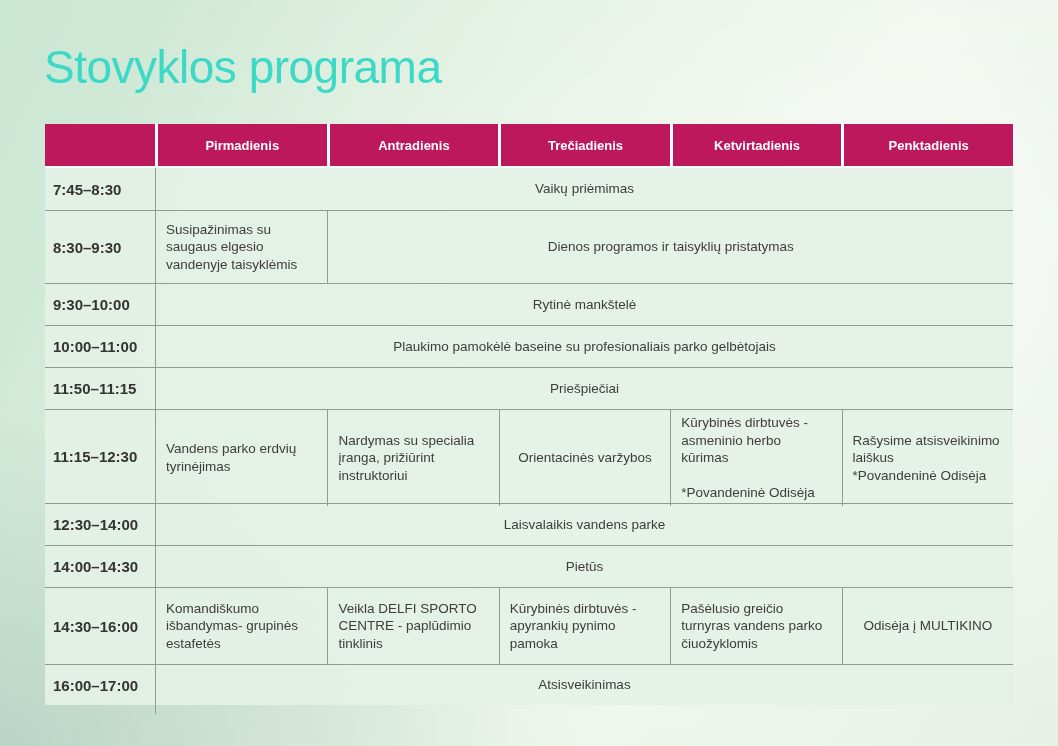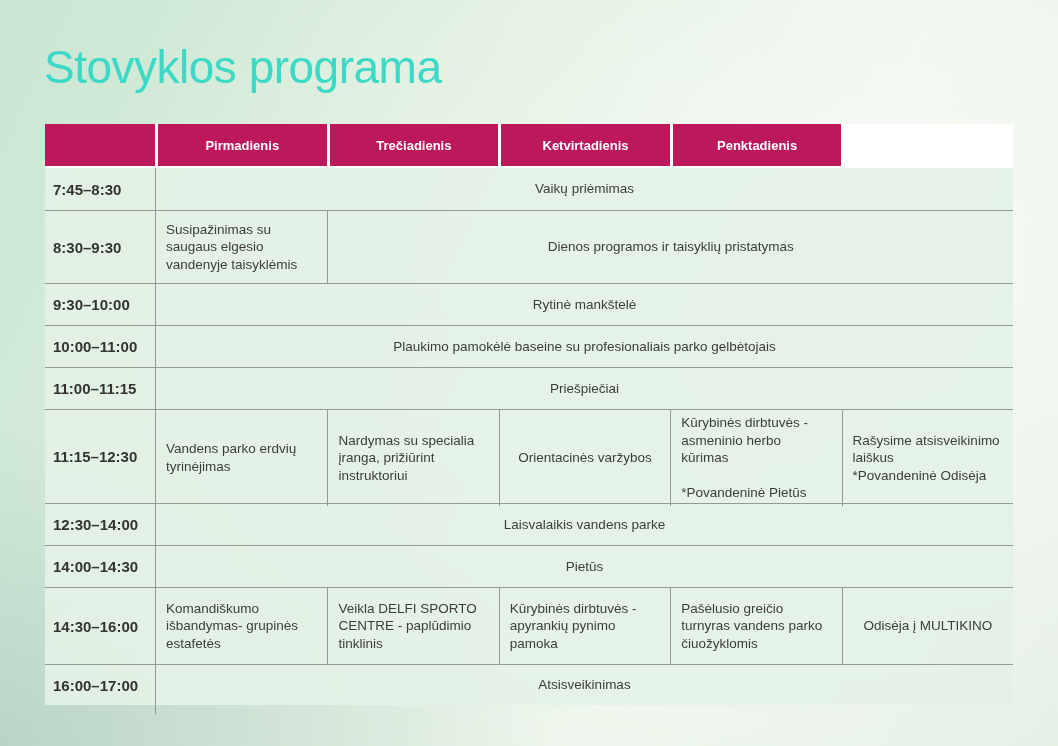--- a/index.html
+++ b/index.html
@@ -68,20 +68,21 @@
 
 <div class="page">
 
   <div class="page-title">Stovyklos programa</div>
 
   <div class="schedule">
 
     <div class="thead">
       <div class="hcell"></div>
       <div class="hcell">Pirmadienis</div>
+      <div class="hcell">Antradienis</div>
       <div class="hcell">Trečiadienis</div>
       <div class="hcell">Ketvirtadienis</div>
       <div class="hcell">Penktadienis</div>
     </div>
 
     <div class="tbody">
 
       <div class="row h42">
         <div class="time">7:45–8:30</div>
         <div class="cells">
@@ -105,35 +106,35 @@
       </div>
 
       <div class="row h41">
         <div class="time">10:00–11:00</div>
         <div class="cells">
           <div class="cell span">Plaukimo pamokėlė baseine su profesionaliais parko gelbėtojais</div>
         </div>
       </div>
 
       <div class="row h41">
-        <div class="time">11:00–11:15</div>
+        <div class="time">11:50–11:15</div>
         <div class="cells">
           <div class="cell span">Priešpiečiai</div>
         </div>
       </div>
 
       <div class="row h93">
         <div class="time">11:15–12:30</div>
         <div class="cells">
           <div class="cell">Vandens parko erdvių tyrinėjimas</div>
           <div class="cell">Nardymas su specialia įranga, prižiūrint instruktoriui</div>
           <div class="cell">Orientacinės varžybos</div>
           <div class="cell">Kūrybinės dirbtuvės - asmeninio herbo kūrimas
 
-*Povandeninė Pietūs</div>
+*Povandeninė Odisėja</div>
           <div class="cell">Rašysime atsisveikinimo laiškus
 *Povandeninė Odisėja</div>
         </div>
       </div>
 
       <div class="row h41">
         <div class="time">12:30–14:00</div>
         <div class="cells">
           <div class="cell span">Laisvalaikis vandens parke</div>
         </div>

